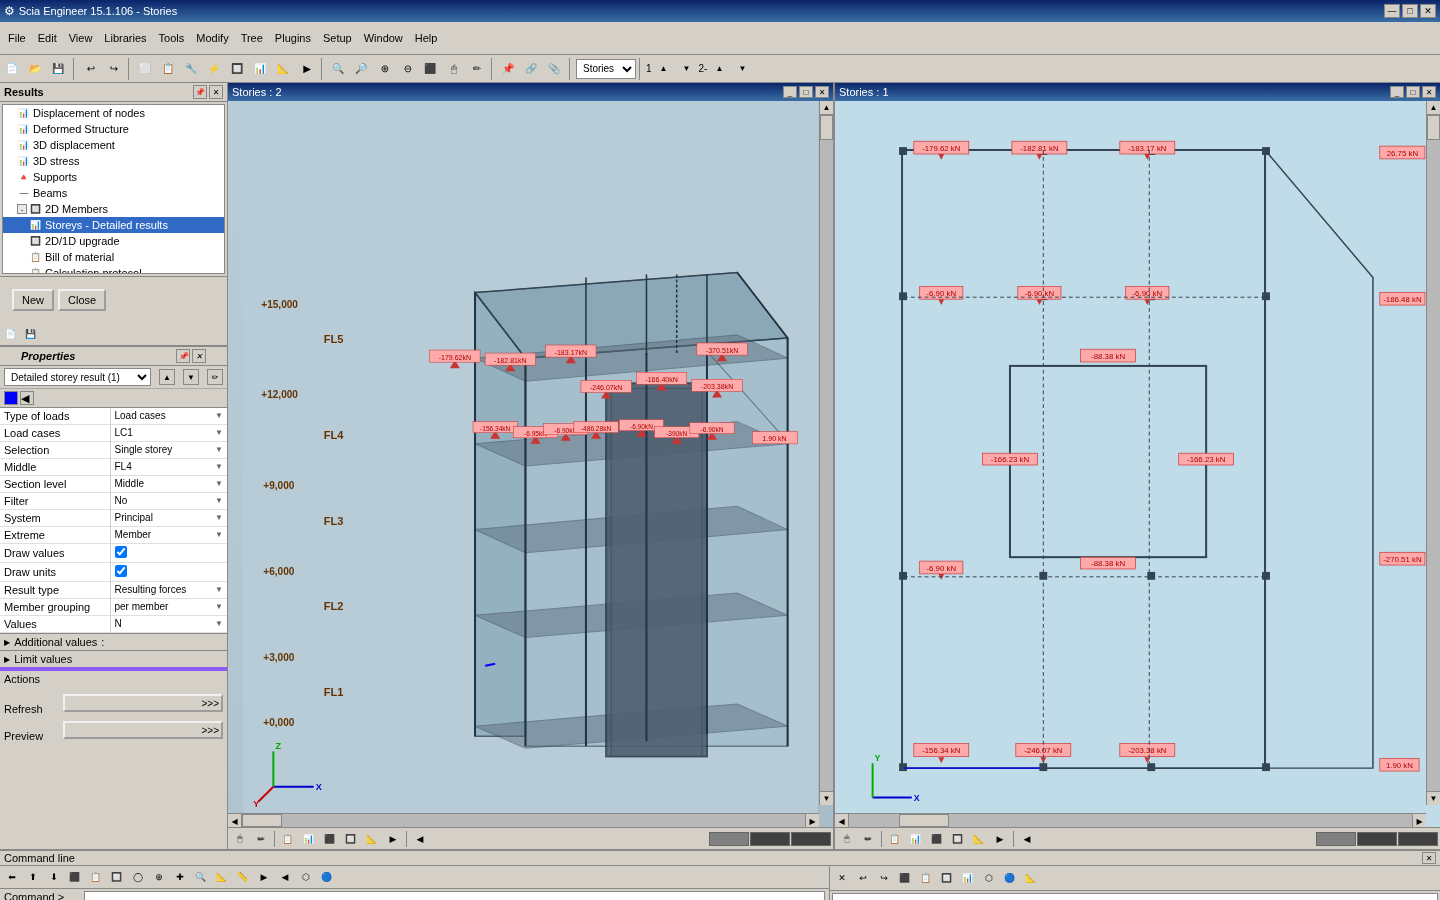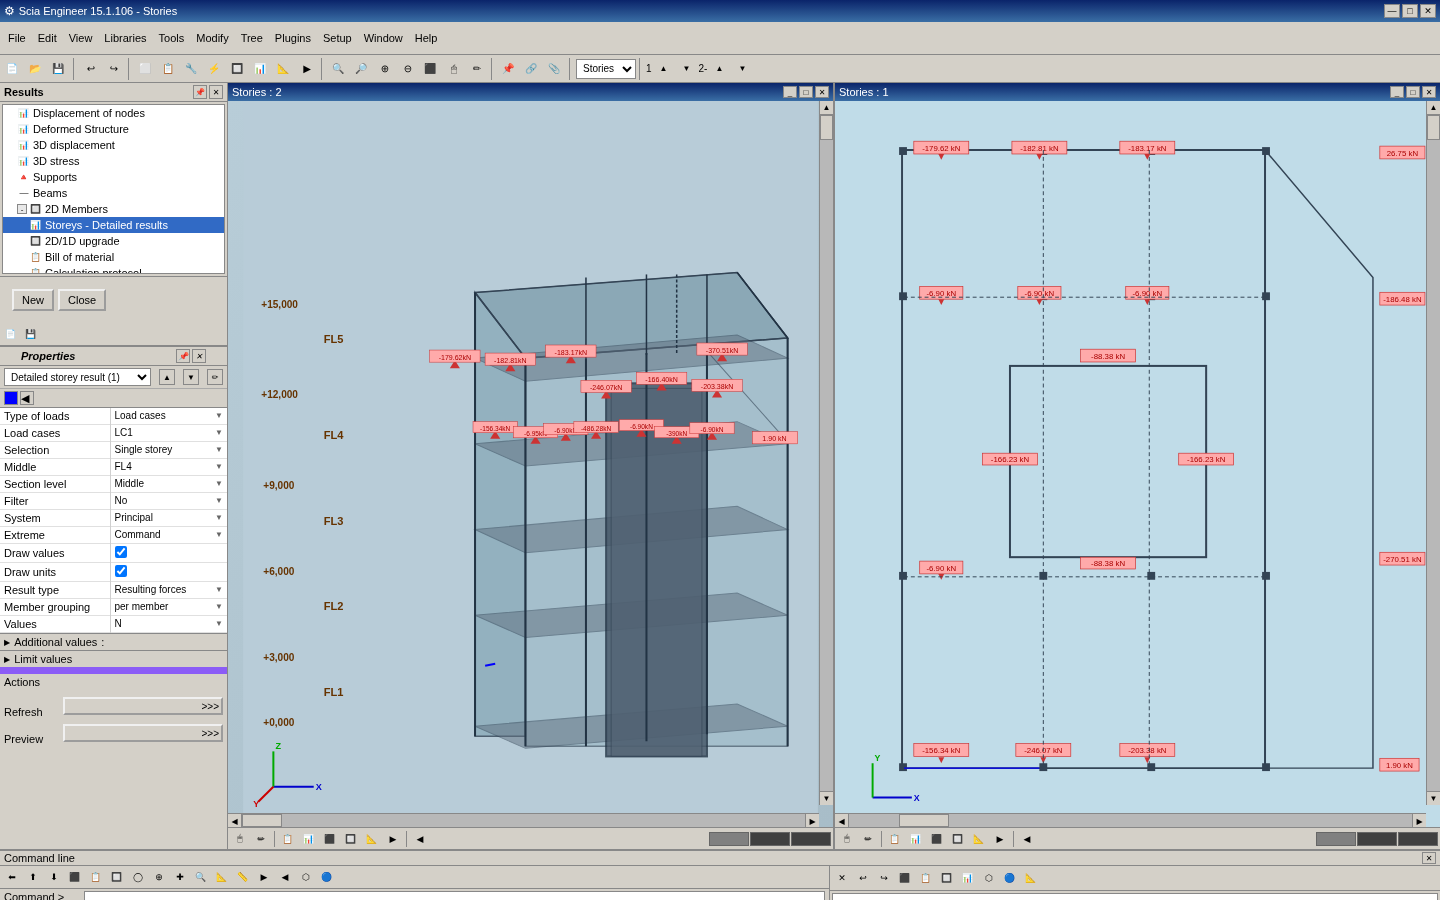--- a/index.html
+++ b/index.html
@@ -59,21 +59,21 @@
     .prop-table tr { border-bottom: 1px solid #e0e0e0; }
     .prop-name { padding: 2px 4px; color: #000; width: 110px; border-right: 1px solid #d0d0d0; }
     .prop-value { padding: 2px 4px; color: #000; }
     .prop-value-select { font-size: 10px; display: flex; align-items: center; justify-content: space-between; }
     .prop-dropdown-arrow { font-size: 8px; color: #666; }
 
     
     .prop-checkbox { width: 12px; height: 12px; cursor: pointer; }
 
     
-    .actions-section { border-top: 7px solid #8b5cf6; }
+    .actions-section { border-top: 4px solid #8b5cf6; }
     .actions-header { background: #d4d0c8; padding: 2px 4px; cursor: pointer; display: flex; align-items: center; justify-content: space-between; }
     .actions-content { background: #d4d0c8; padding: 4px; display: flex; flex-direction: column; gap: 3px; }
     .action-row { display: flex; align-items: center; gap: 4px; }
     .action-label { width: 55px; font-size: 11px; margin-top: 12px; }
     .action-dots-btn { flex: 1; height: 18px; background: #d4d0c8; border: 2px outset #f0f0f0; font-size: 10px; cursor: pointer; display: flex; align-items: center; justify-content: flex-end; padding-right: 2px; }
 
     
     .collapsible-section { border-top: 1px solid #888; }
     .collapsible-header { background: #d4d0c8; padding: 2px 4px; cursor: pointer; display: flex; align-items: center; gap: 4px; font-size: 11px; }
     .collapse-triangle { font-size: 8px; }
@@ -325,21 +325,21 @@
           <tr>
             <td class="prop-name">System</td>
             <td class="prop-value prop-value-select">
               <span>Principal</span>
               <span class="prop-dropdown-arrow">▼</span>
             </td>
           </tr>
           <tr>
             <td class="prop-name">Extreme</td>
             <td class="prop-value prop-value-select">
-              <span>Command</span>
+              <span>Member</span>
               <span class="prop-dropdown-arrow">▼</span>
             </td>
           </tr>
           <tr>
             <td class="prop-name">Draw values</td>
             <td class="prop-value">
               <input type="checkbox" class="prop-checkbox" checked="" style="">
             </td>
           </tr>
           <tr>

